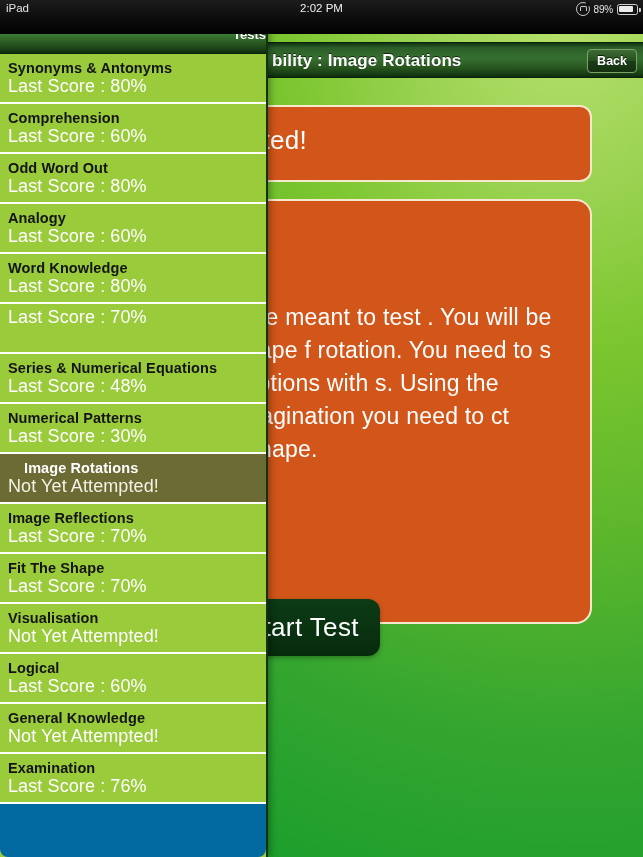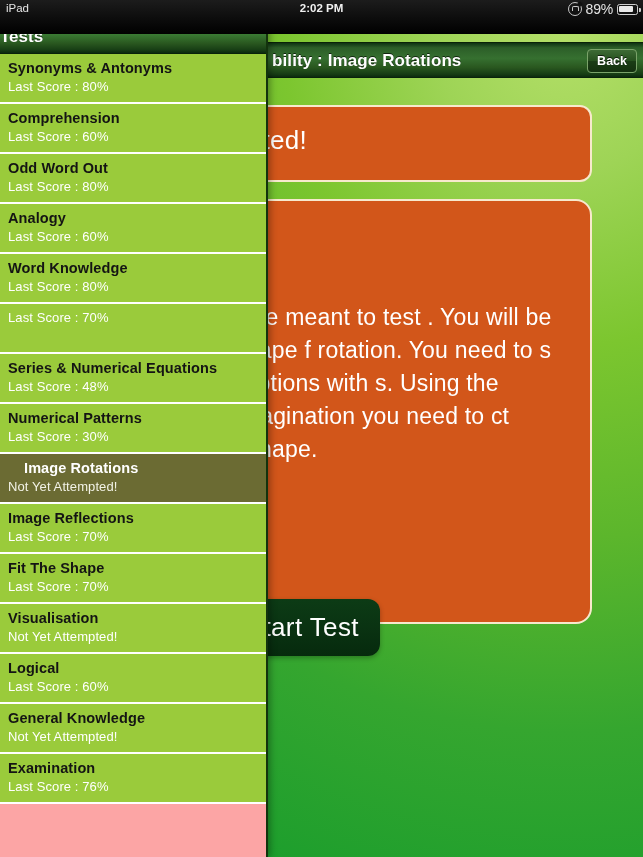--- a/index.html
+++ b/index.html
@@ -37,21 +37,21 @@
     position: absolute;
     left: 6px; top: 2px;
     font-size: 11.5px;
     color: #e4e4e4;
   }
   .sb-center {
     position: absolute;
     left: 0; right: 0; top: 2px;
     text-align: center;
     font-size: 11.5px;
-    font-weight: bold;
+    font-weight: normal;
     color: #f0f0f0;
   }
   .sb-right {
     position: absolute;
     right: 5px; top: 1px;
     display: flex;
     align-items: center;
     gap: 4px;
     height: 16px;
   }
@@ -73,21 +73,21 @@
   }
   .rot-lock::before {
     content: "";
     position: absolute;
     right: -1px; top: -1px;
     width: 4px; height: 4px;
     background: #111;
     transform: rotate(45deg);
   }
   .batt-pct {
-    font-size: 14px;
+    font-size: 10px;
     color: #e4e4e4;
     letter-spacing: -0.2px;
     text-align: center;
   }
   .battery {
     position: relative;
     width: 21px; height: 11px;
     border: 1.3px solid #cfcfcf;
     border-radius: 2.5px;
     box-sizing: border-box;
@@ -264,32 +264,33 @@
       #3a7a33 45%,
       #29571f 72%,
       #163c14 92%,
       #0c2a0e 100%);
     border-top: 1px solid #0a2208;
     border-bottom: 1px solid #09230a;
     box-sizing: border-box;
   }
   .sb-header span {
     position: absolute;
-    left: 0; right: 0; top: 8px;
-    text-align: left;
-    font-size: 17px;
+    left: 12px; right: 0; top: 8px;
+    text-align: right;
+    font-size: 13px;
     font-weight: bold;
     color: #ffffff;
     text-shadow: 0 -1px 0 rgba(0,0,0,0.65);
   }
   .sb-list {
     position: relative;
     width: 100%;
     height: 803px;
-    background: #fca5a5;
+    background: #0369a1;
+    border-radius: 8px;
   }
   .row {
     position: relative;
     height: 50px;
     box-sizing: border-box;
     border-bottom: 2px solid #ffffff;
     background: #9acb3b;
     padding: 5px 0 0 8px;
     cursor: pointer;
   }
@@ -301,21 +302,21 @@
     font-weight: bold;
     color: #141414;
     line-height: 19px;
     letter-spacing: 0.1px;
   }
   .row.selected .r-title {
     color: #ffffff;
     margin-left: 16px;
   }
   .row .r-sub {
-    font-size: 13px;
+    font-size: 18px;
     color: #ffffff;
     line-height: 17px;
     letter-spacing: 0.1px;
   }
   .row.selected .r-sub {
     color: #f2f2e6;
   }
 </style>
 </head>
 <body>

